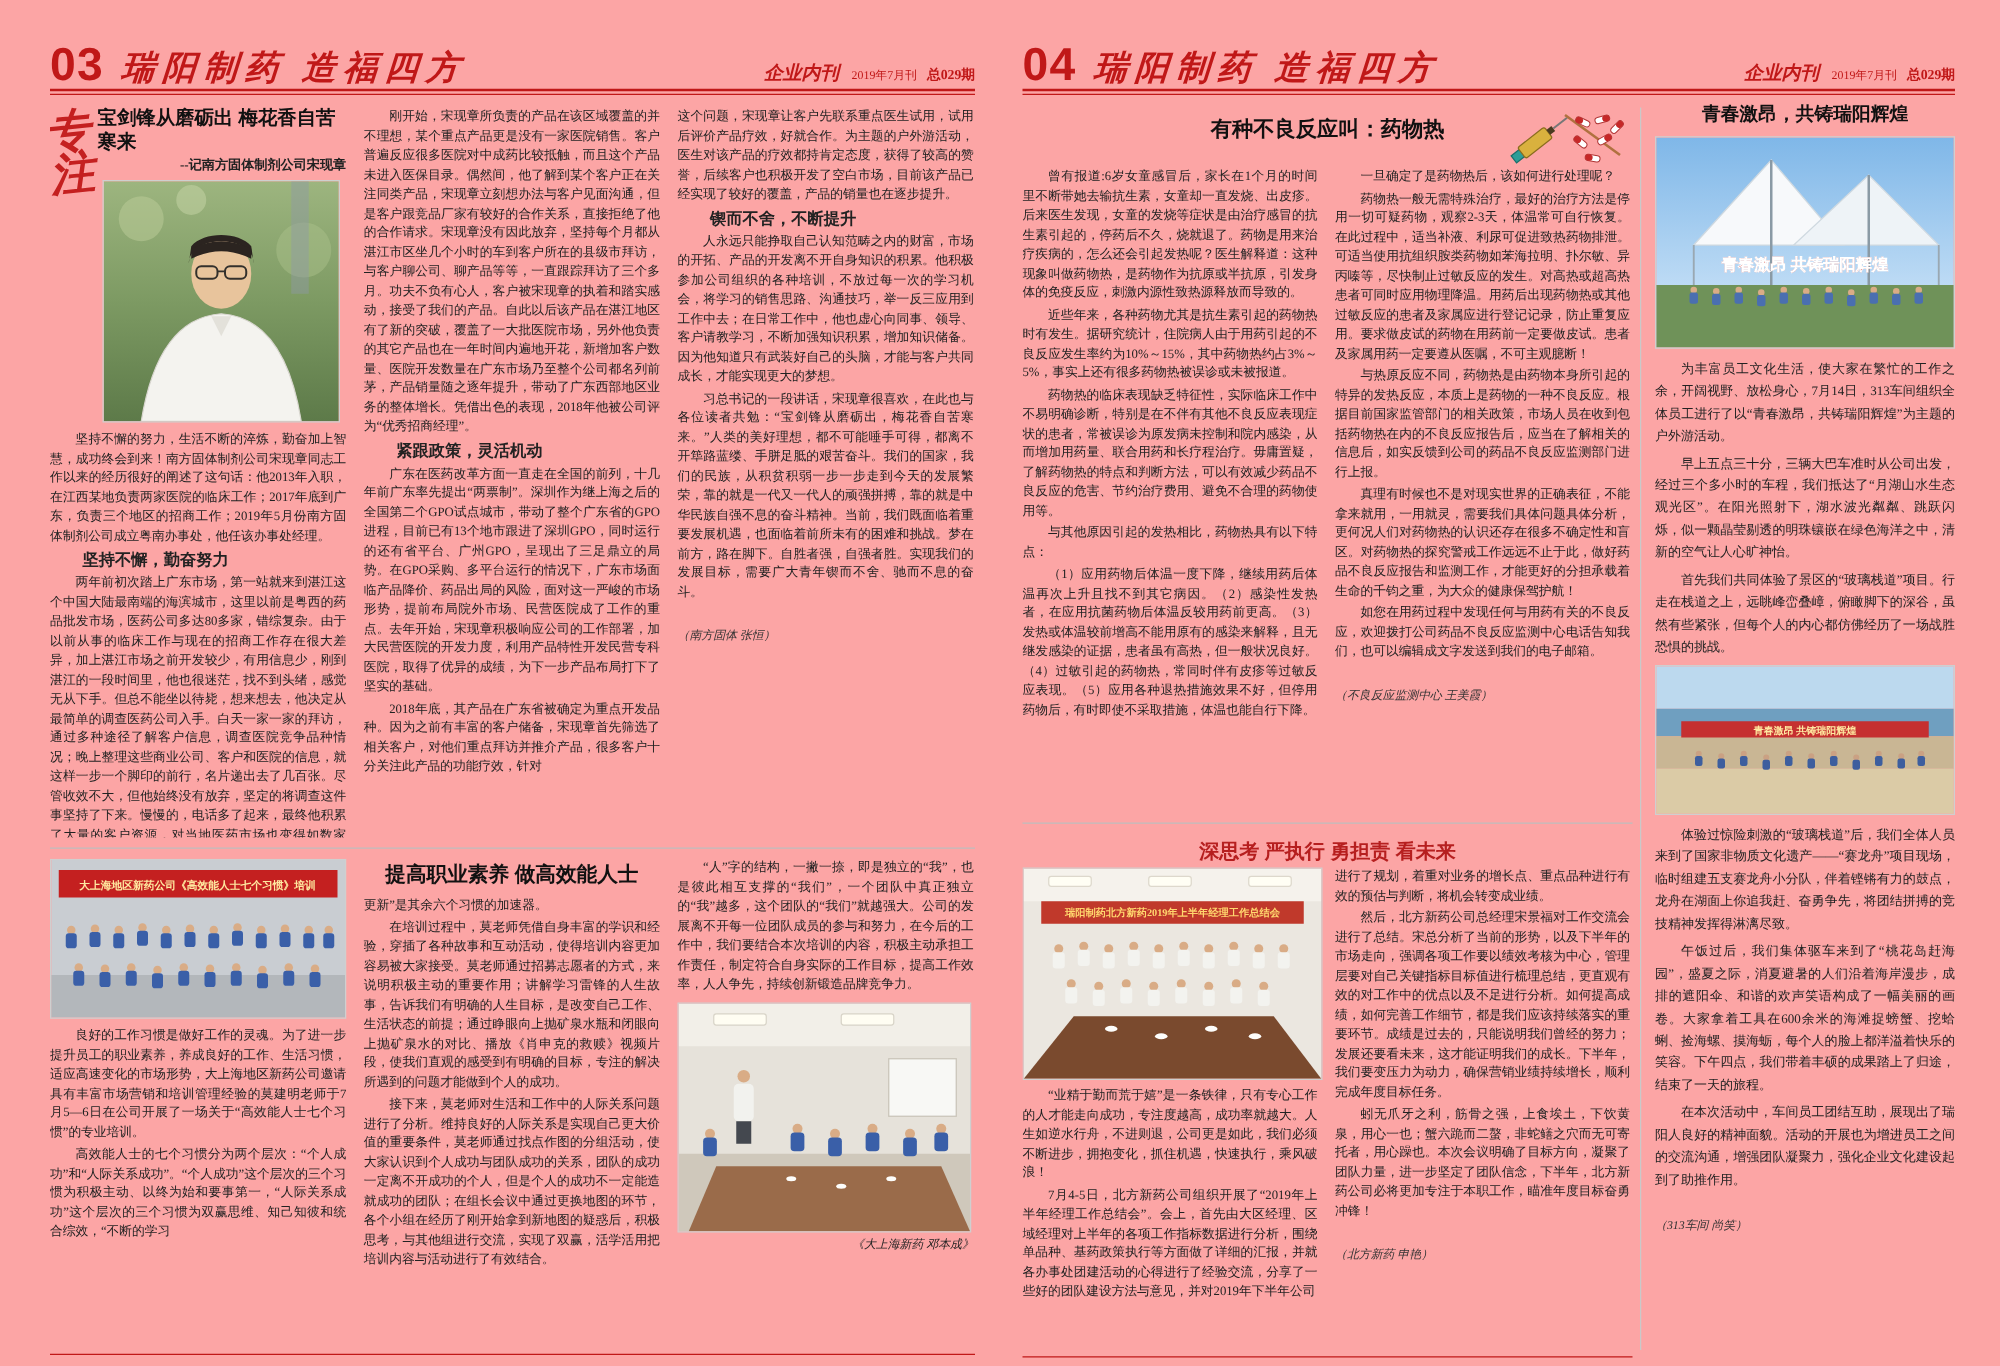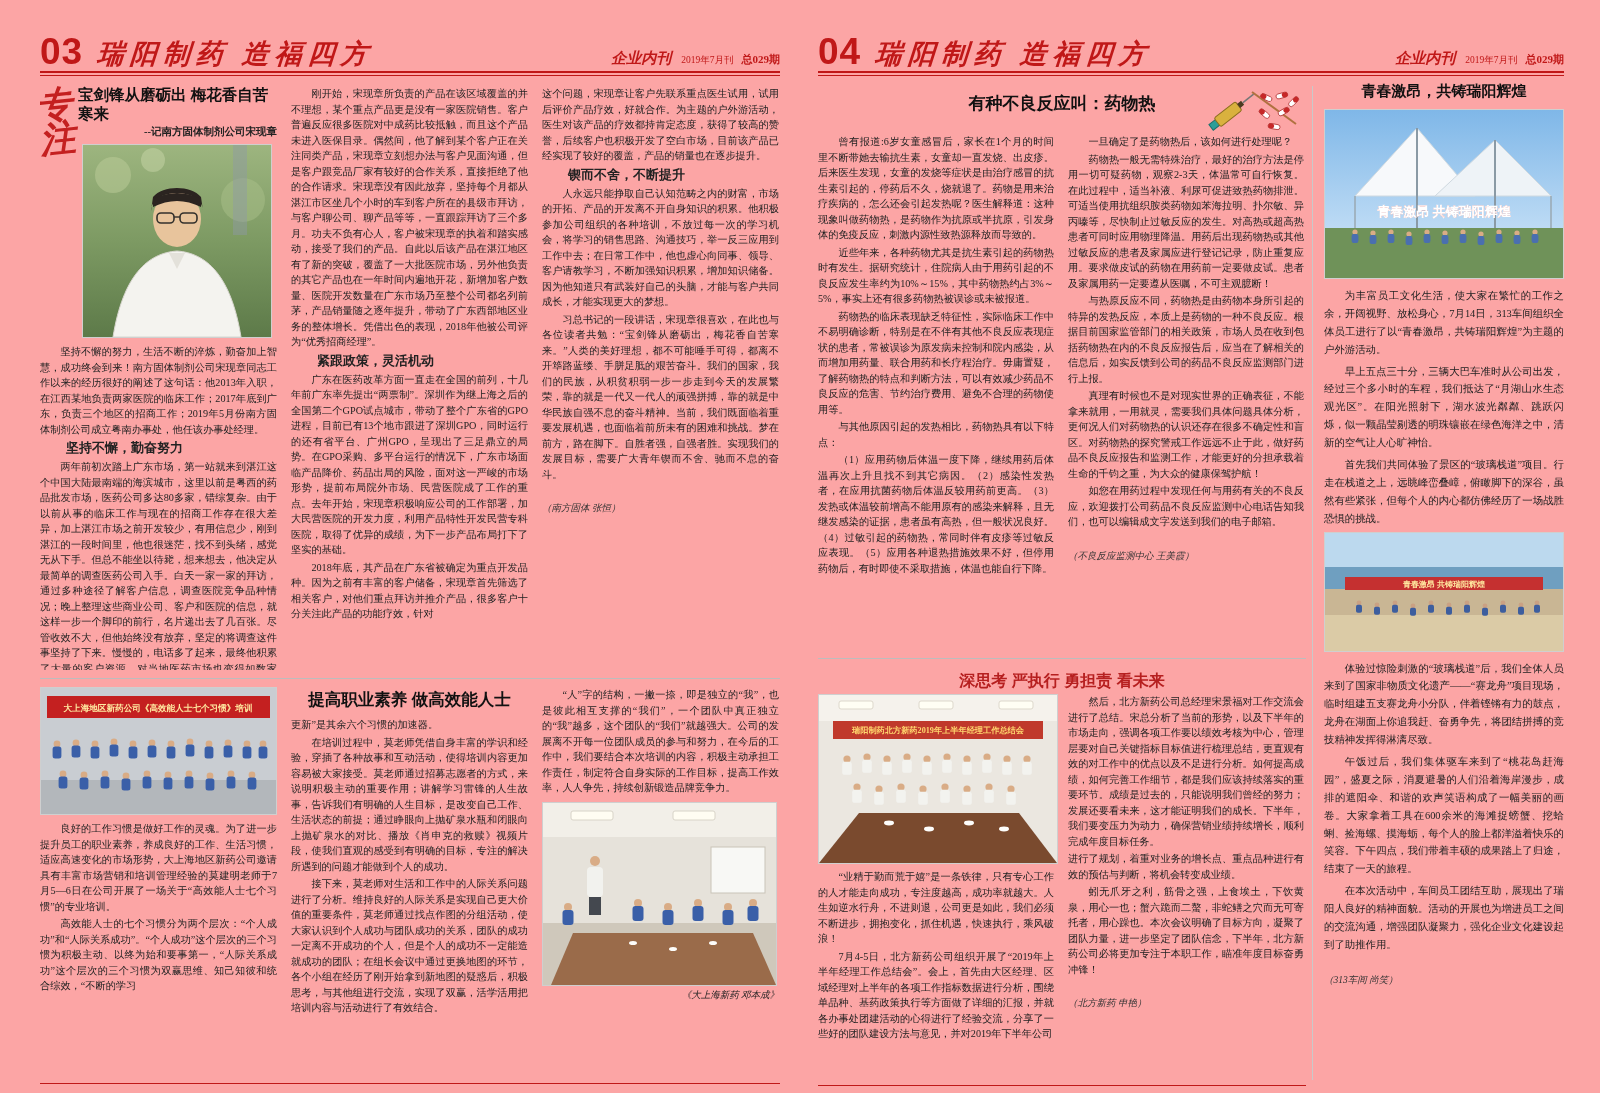--- a/index.html
+++ b/index.html
@@ -345,22 +345,22 @@
               <polygon points="40,118 200,118 238,168 0,168" fill="#7a4a2e"></polygon>
               <ellipse cx="70" cy="128" rx="5" ry="2.4" fill="#fdfdfb"></ellipse>
                 <ellipse cx="110" cy="134" rx="5" ry="2.4" fill="#fdfdfb"></ellipse>
                 <ellipse cx="150" cy="128" rx="5" ry="2.4" fill="#fdfdfb"></ellipse>
                 <ellipse cx="185" cy="134" rx="5" ry="2.4" fill="#fdfdfb"></ellipse>
             </svg>
             <p class="p">“业精于勤而荒于嬉”是一条铁律，只有专心工作的人才能走向成功，专注度越高，成功率就越大。人生如逆水行舟，不进则退，公司更是如此，我们必须不断进步，拥抱变化，抓住机遇，快速执行，乘风破浪！</p>
             <p class="p">7月4-5日，北方新药公司组织开展了“2019年上半年经理工作总结会”。会上，首先由大区经理、区域经理对上半年的各项工作指标数据进行分析，围绕单品种、基药政策执行等方面做了详细的汇报，并就各办事处团建活动的心得进行了经验交流，分享了一些好的团队建设方法与意见，并对2019年下半年公司</p>
           </div>
           <div class="col">
+            <p class="p noind">进行了规划，着重对业务的增长点、重点品种进行有效的预估与判断，将机会转变成业绩。</p>
             <p class="p">然后，北方新药公司总经理宋景福对工作交流会进行了总结。宋总分析了当前的形势，以及下半年的市场走向，强调各项工作要以绩效考核为中心，管理层要对自己关键指标目标值进行梳理总结，更直观有效的对工作中的优点以及不足进行分析。如何提高成绩，如何完善工作细节，都是我们应该持续落实的重要环节。成绩是过去的，只能说明我们曾经的努力；发展还要看未来，这才能证明我们的成长。下半年，我们要变压力为动力，确保营销业绩持续增长，顺利完成年度目标任务。</p>
-            <p class="p noind">进行了规划，着重对业务的增长点、重点品种进行有效的预估与判断，将机会转变成业绩。</p>
             <p class="p">蚓无爪牙之利，筋骨之强，上食埃土，下饮黄泉，用心一也；蟹六跪而二螯，非蛇鳝之穴而无可寄托者，用心躁也。本次会议明确了目标方向，凝聚了团队力量，进一步坚定了团队信念，下半年，北方新药公司必将更加专注于本职工作，瞄准年度目标奋勇冲锋！</p>
             <p class="by">（北方新药 申艳）</p>
           </div>
         </div>
       </div>
 
       <hr class="bottom-red">
     </div>
 
     <div id="vdivider"></div>

